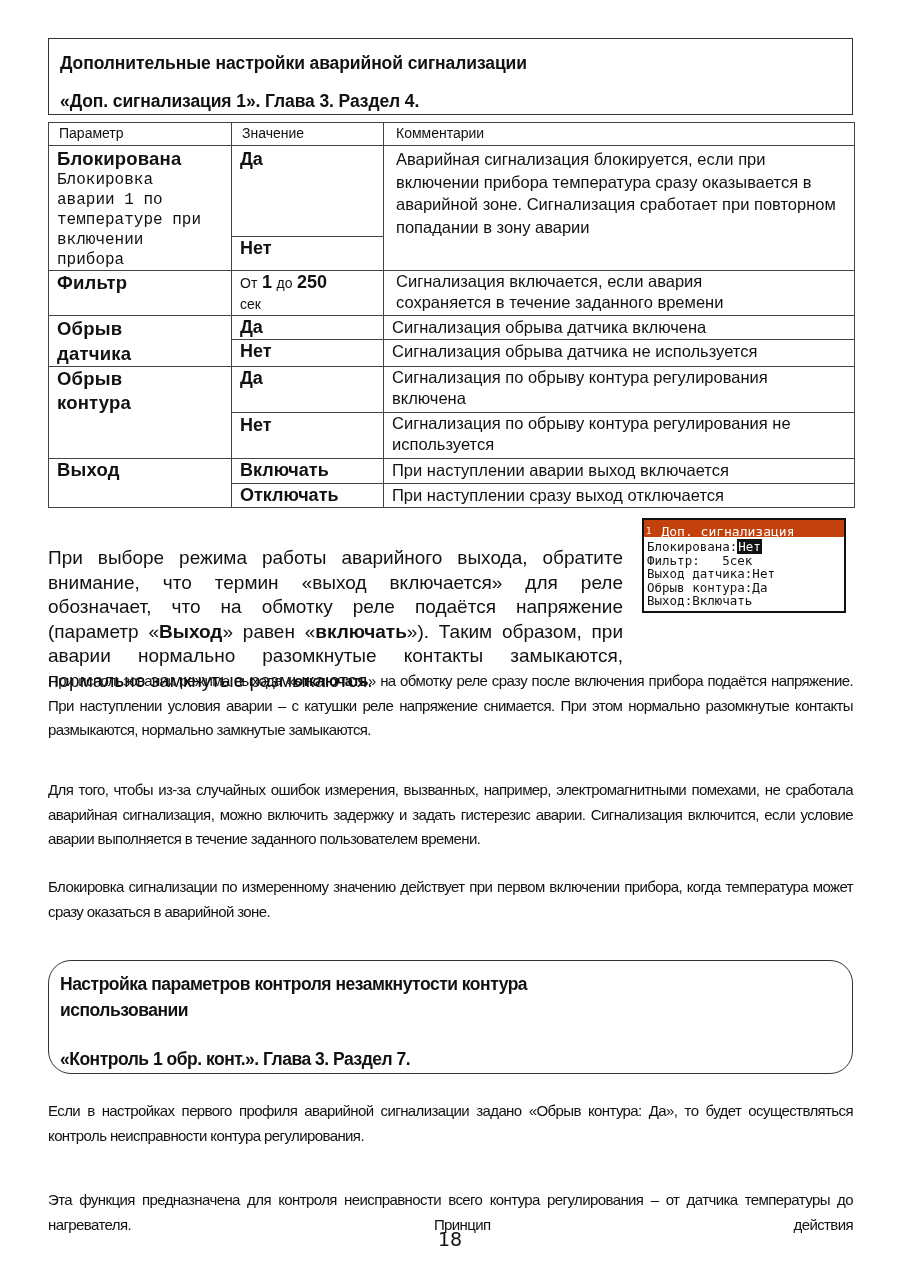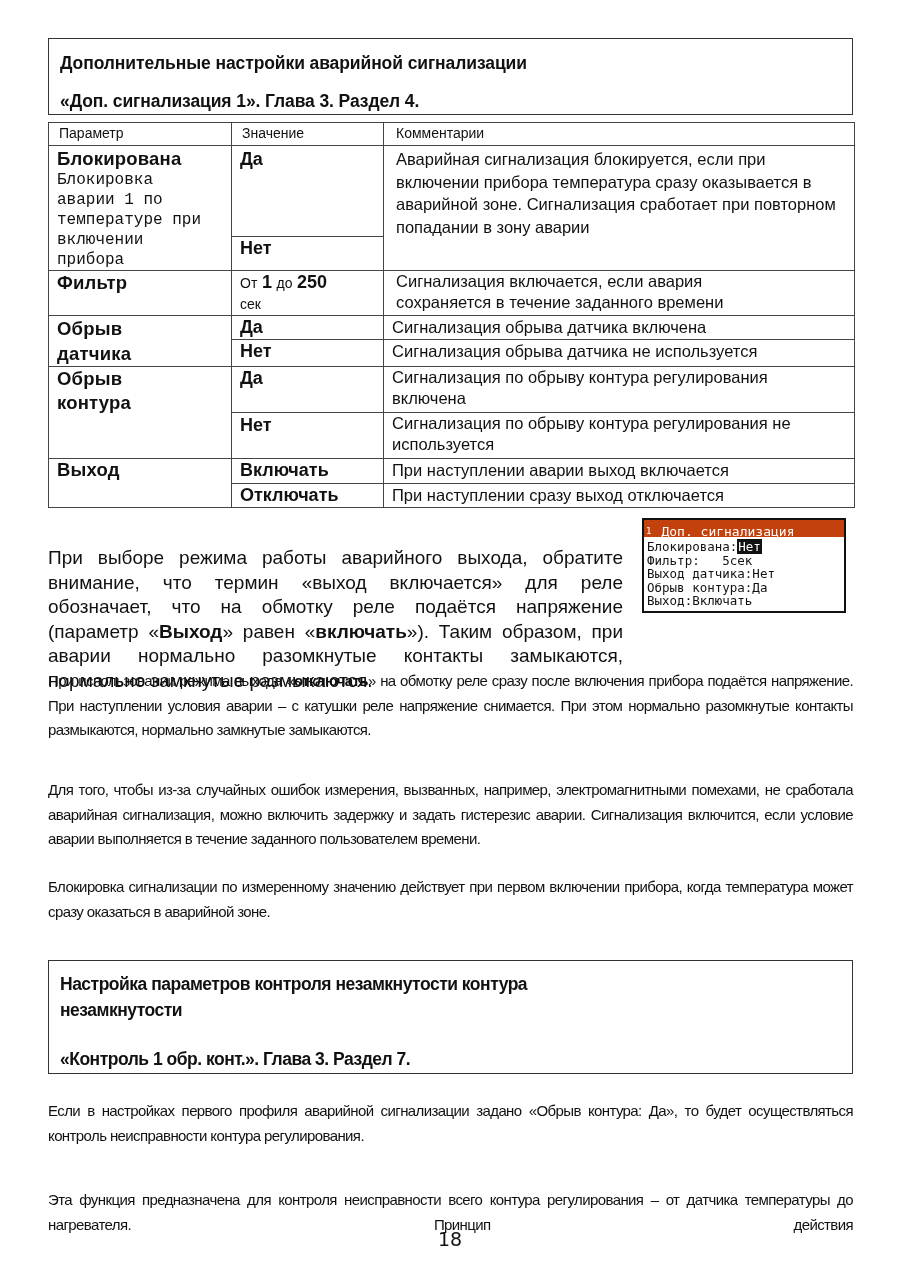--- a/index.html
+++ b/index.html
@@ -122,23 +122,23 @@
 </div>
 
 <div class="para condensed" style="top:669px;">
   <span>При использовании режима выхода «</span><b>отключать</b><span>» на обмотку реле сразу после включения прибора подаётся напряжение. При наступлении условия аварии – с катушки реле напряжение снимается. При этом нормально разомкнутые контакты размыкаются, нормально замкнутые замыкаются.</span>
 </div>
 
 <div class="para condensed" style="top:778px;">Для того, чтобы из-за случайных ошибок измерения, вызванных, например, электромагнитными помехами, не сработала аварийная сигнализация, можно включить задержку и задать гистерезис аварии. Сигнализация включится, если условие аварии выполняется в течение заданного пользователем времени.</div>
 
 <div class="para condensed" style="top:875px;">Блокировка сигнализации по измеренному значению действует при первом включении прибора, когда температура может сразу оказаться в аварийной зоне.</div>
 
-<div class="hbox" style="top:960px; height:114px;">
+<div class="hbox" style="top:960px; height:114px;border-radius:23px;">
   <div class="t" style="top:13px; letter-spacing:-0.5px;">Настройка параметров контроля незамкнутости контура</div>
-  <div class="t" style="top:39px; letter-spacing:-0.5px;">незамкнутости</div>
+  <div class="t" style="top:39px; letter-spacing:-0.5px;">использовании</div>
   <div class="t" style="top:88px; letter-spacing:-0.5px;">«Контроль 1 обр. конт.». Глава 3. Раздел 7.</div>
 </div>
 
 <div class="para condensed" style="top:1099px;">Если в настройках первого профиля аварийной сигнализации задано «Обрыв контура: Да», то будет осуществляться контроль неисправности контура регулирования.</div>
 
 <div class="para condensed" style="top:1172px; text-align-last: justify; margin-top: 16px;">Эта функция предназначена для контроля неисправности всего контура регулирования – от датчика температуры до нагревателя. Принцип действия</div>
 
 <div class="pagenum">18</div>
 
 </body></html>

